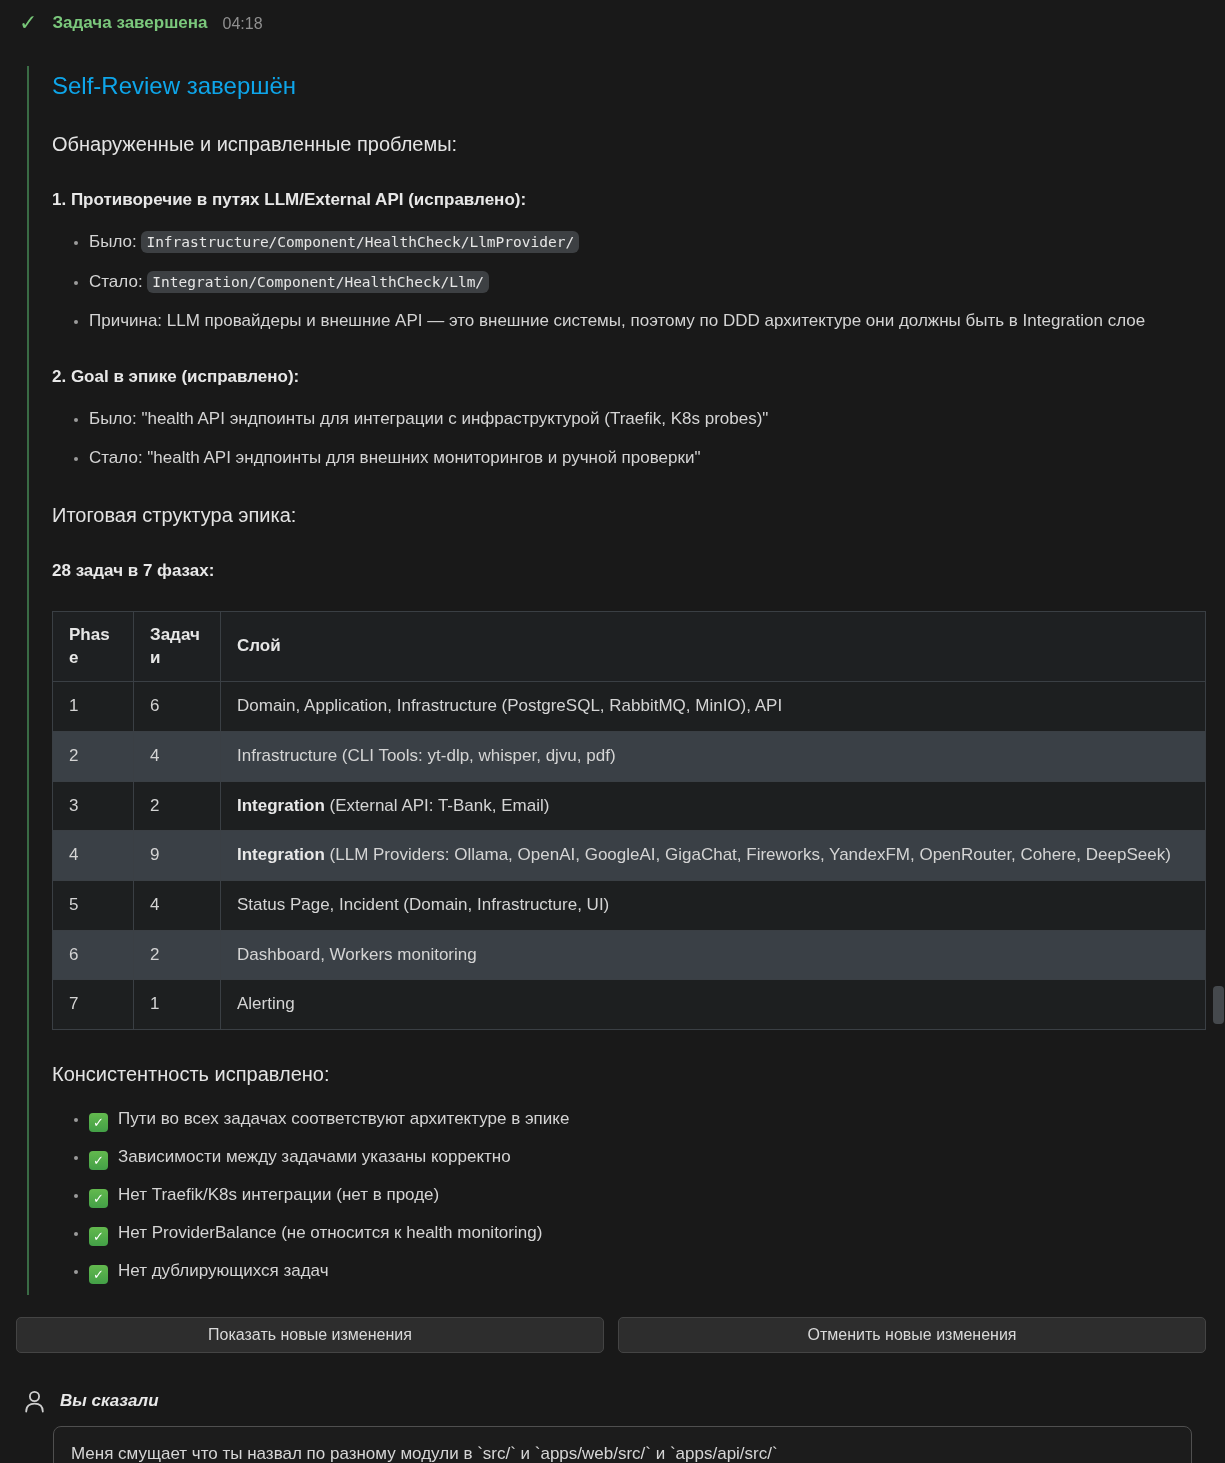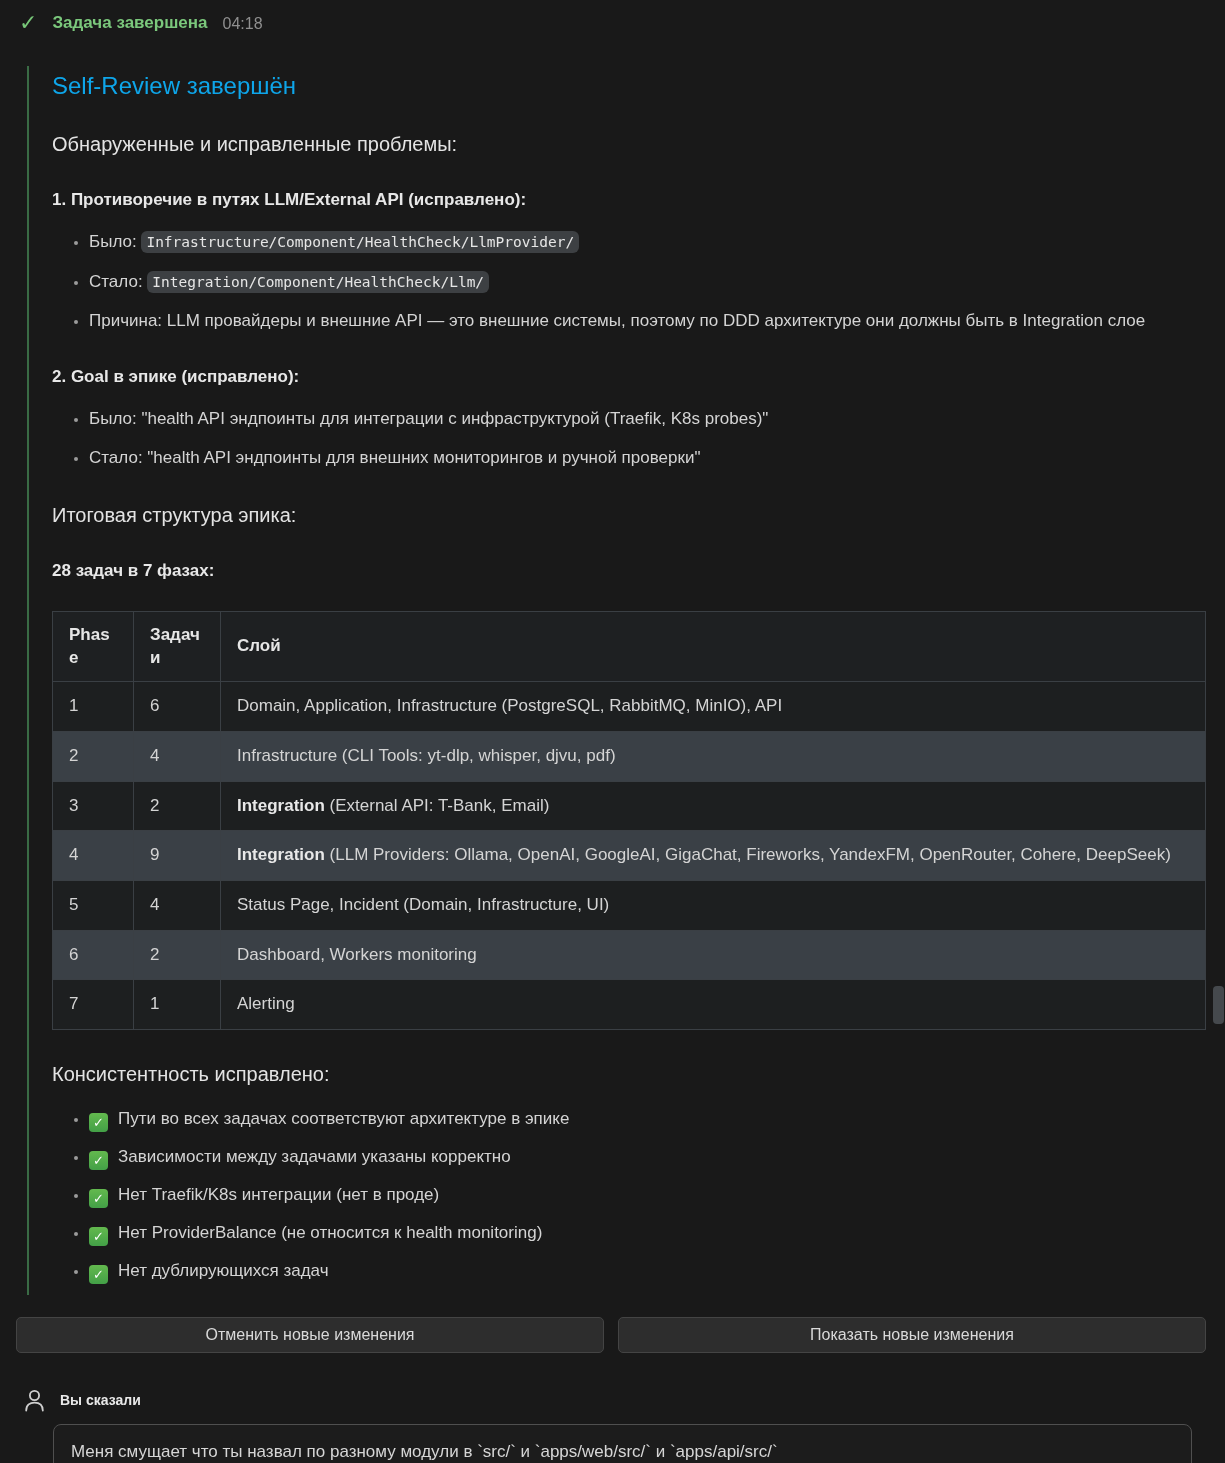--- a/index.html
+++ b/index.html
@@ -123,21 +123,21 @@
     cursor: pointer;
     display: flex; align-items: center; justify-content: center;
   }
 
   
   .user-said {
     display: flex; align-items: center; gap: 15px;
     margin: 36px 0 0 24px;
   }
   .user-icon svg { display: block; }
-  .user-said-label { font-weight: 700; font-size: 14px; color: #e8e8e8; }
+  .user-said-label { font-weight: 700; font-size: 17px; color: #e8e8e8; font-style: italic; }
   .message-box {
     margin: 12px 33px 0 53px;
     border: 1px solid #4f4f4f;
     border-radius: 8px;
     background: #1c1c1c;
     padding: 15px 17px 16px 17px;
     color: #d6d6d6;
     font-size: 17px;
   }
 
@@ -233,22 +233,22 @@
   <ul class="checklist">
     <li><span class="emoji-check">✓</span><span>Пути во всех задачах соответствуют архитектуре в эпике</span></li>
     <li><span class="emoji-check">✓</span><span>Зависимости между задачами указаны корректно</span></li>
     <li><span class="emoji-check">✓</span><span>Нет Traefik/K8s интеграции (нет в проде)</span></li>
     <li><span class="emoji-check">✓</span><span>Нет ProviderBalance (не относится к health monitoring)</span></li>
     <li><span class="emoji-check">✓</span><span>Нет дублирующихся задач</span></li>
   </ul>
 </div>
 
 <div class="actions">
+  <button class="action-btn">Показать новые изменения</button>
   <button class="action-btn">Отменить новые изменения</button>
-  <button class="action-btn">Показать новые изменения</button>
 </div>
 
 <div class="user-said">
   <span class="user-icon">
     <svg width="21" height="23" viewBox="0 0 21 23" fill="none" xmlns="http://www.w3.org/2000/svg">
       <circle cx="10.5" cy="6.5" r="4.6" stroke="#cfcfcf" stroke-width="1.8"></circle>
       <path d="M2.2 21.5 C2.2 15.8 6 13.6 10.5 13.6 C15 13.6 18.8 15.8 18.8 21.5" stroke="#cfcfcf" stroke-width="1.8" stroke-linecap="round"></path>
     </svg>
   </span>
   <span class="user-said-label">Вы сказали</span>

